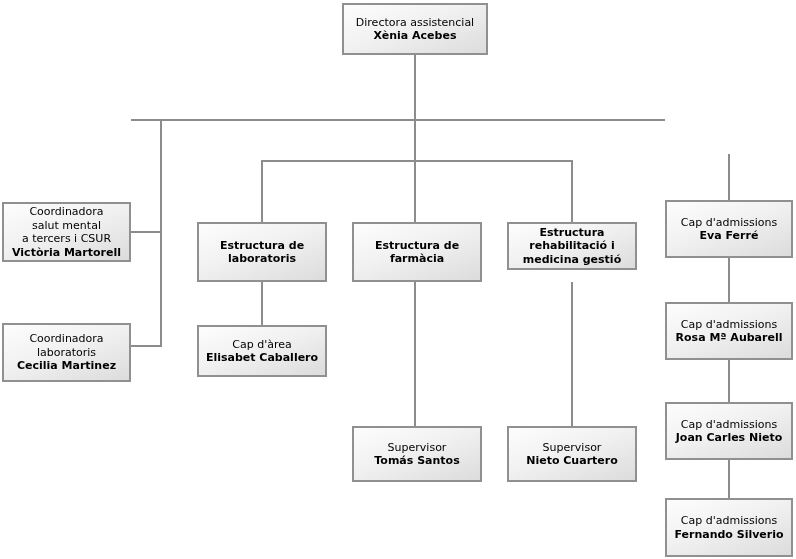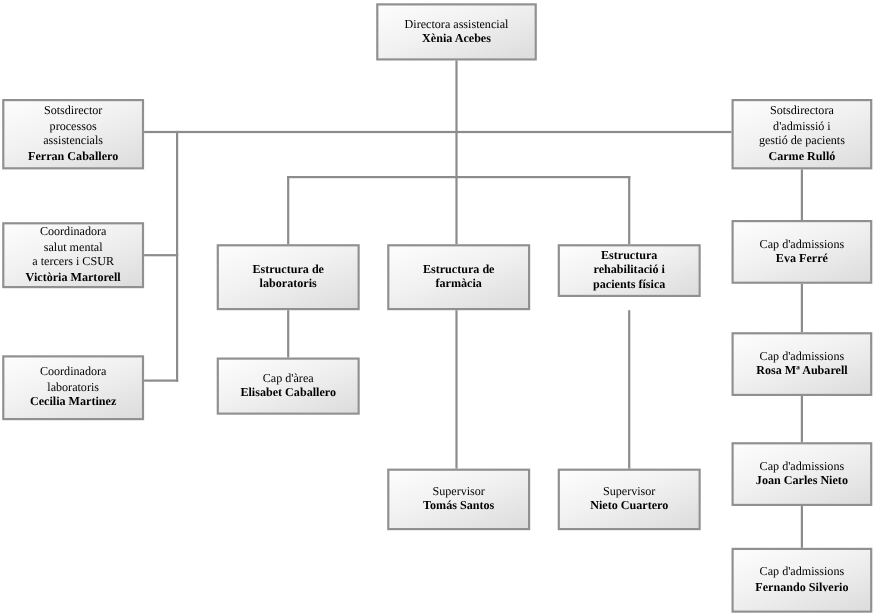--- a/index.html
+++ b/index.html
@@ -23,21 +23,21 @@
     display: flex;
     flex-direction: column;
     justify-content: center;
     align-items: center;
     text-align: center;
     font-size: 11px;
     line-height: 13.5px;
     color: #000000;
     padding: 2px;
   }
-  .node .line { display: block; white-space: nowrap; font-family: Liberation Serif, serif; }
+  .node .line { display: block; white-space: nowrap; }
   .node .person { font-weight: bold; }
   .node.unit .line { font-weight: bold; }
   .edge {
     position: absolute;
     background: #8c8c8c;
   }
 </style>
 </head>
 <body>
 
@@ -57,33 +57,21 @@
   <div class="edge" style="left:728px;top:154px;width:2px;height:46px"></div>
   <div class="edge" style="left:728px;top:258px;width:2px;height:44px"></div>
   <div class="edge" style="left:728px;top:360px;width:2px;height:42px"></div>
   <div class="edge" style="left:728px;top:460px;width:2px;height:38px"></div>
 
   <div class="node" style="left:342px;top:3px;width:146px;height:52px">
     <span class="line">Directora assistencial</span>
     <span class="line person">Xènia Acebes</span>
   </div>
 
-  <div class="node" style="left:2px;top:90px;width:129px;height:64px">
-    <span class="line">Sotsdirector</span>
-    <span class="line">processos</span>
-    <span class="line">assistencials</span>
-    <span class="line person">Ferran Caballero</span>
-  </div>
 
-  <div class="node" style="left:665px;top:90px;width:128px;height:64px">
-    <span class="line">Sotsdirectora</span>
-    <span class="line">d'admissió i</span>
-    <span class="line">gestió de pacients</span>
-    <span class="line person">Carme Rulló</span>
-  </div>
 
   <div class="node" style="left:2px;top:202px;width:129px;height:60px">
     <span class="line">Coordinadora</span>
     <span class="line">salut mental</span>
     <span class="line">a tercers i CSUR</span>
     <span class="line person">Victòria Martorell</span>
   </div>
 
   <div class="node" style="left:2px;top:323px;width:129px;height:59px">
     <span class="line">Coordinadora</span>
@@ -97,21 +85,21 @@
   </div>
 
   <div class="node unit" style="left:352px;top:222px;width:130px;height:60px">
     <span class="line">Estructura de</span>
     <span class="line">farmàcia</span>
   </div>
 
   <div class="node unit" style="left:507px;top:222px;width:130px;height:48px">
     <span class="line">Estructura</span>
     <span class="line">rehabilitació i</span>
-    <span class="line">pacients física</span>
+    <span class="line">medicina gestió</span>
   </div>
 
   <div class="node" style="left:197px;top:325px;width:130px;height:52px">
     <span class="line">Cap d'àrea</span>
     <span class="line person">Elisabet Caballero</span>
   </div>
 
   <div class="node" style="left:352px;top:426px;width:130px;height:56px">
     <span class="line">Supervisor</span>
     <span class="line person">Tomás Santos</span>

